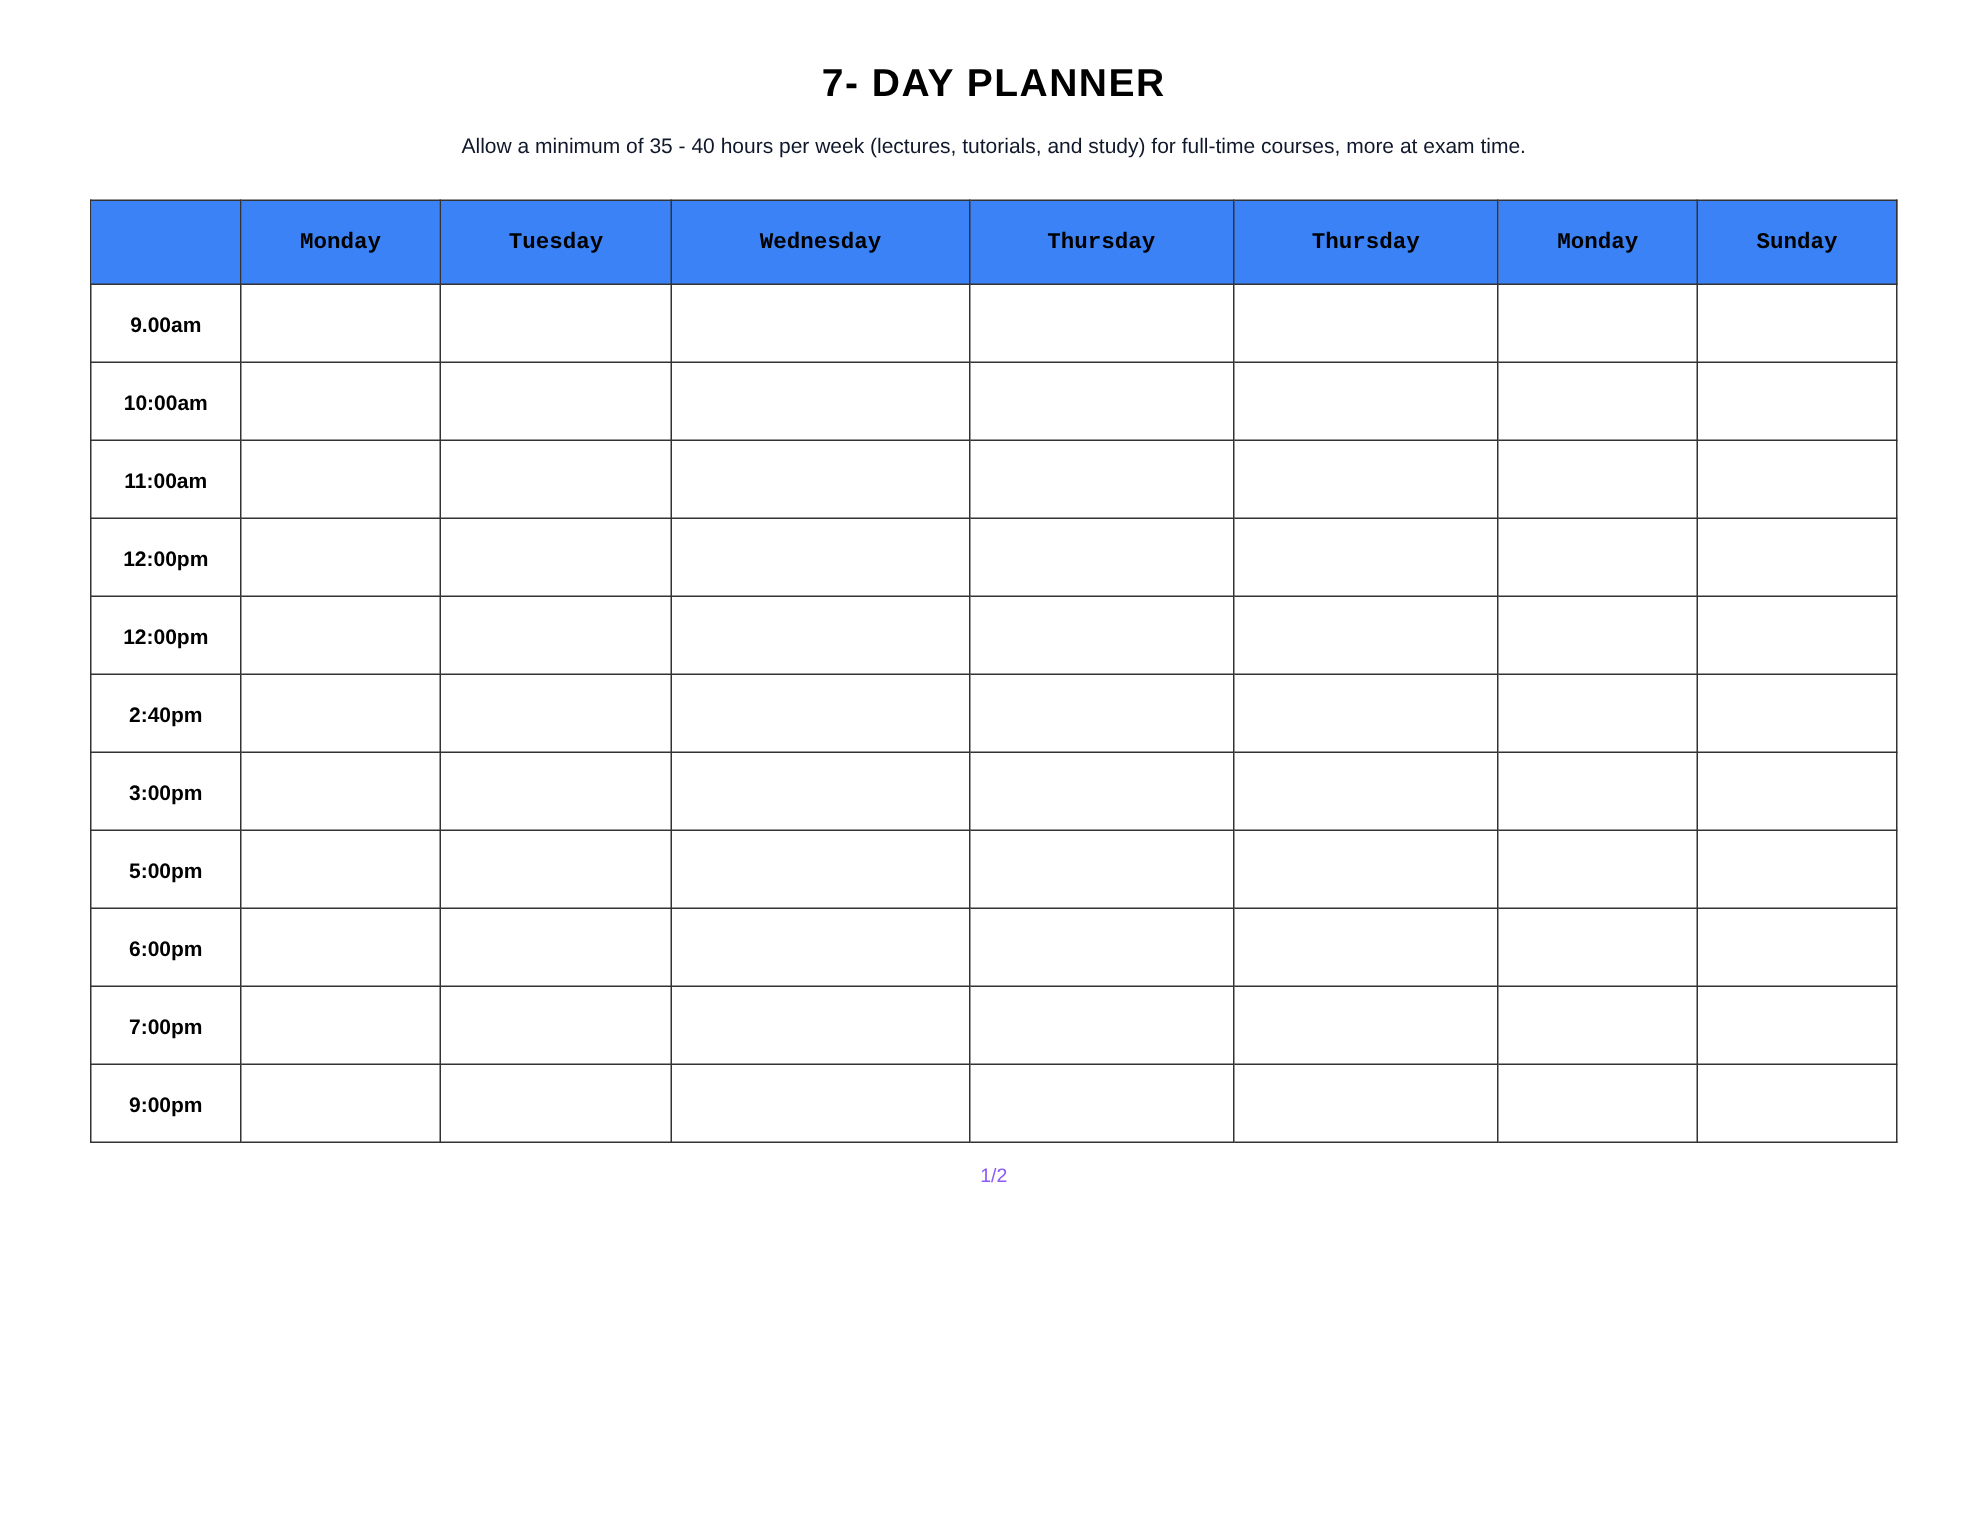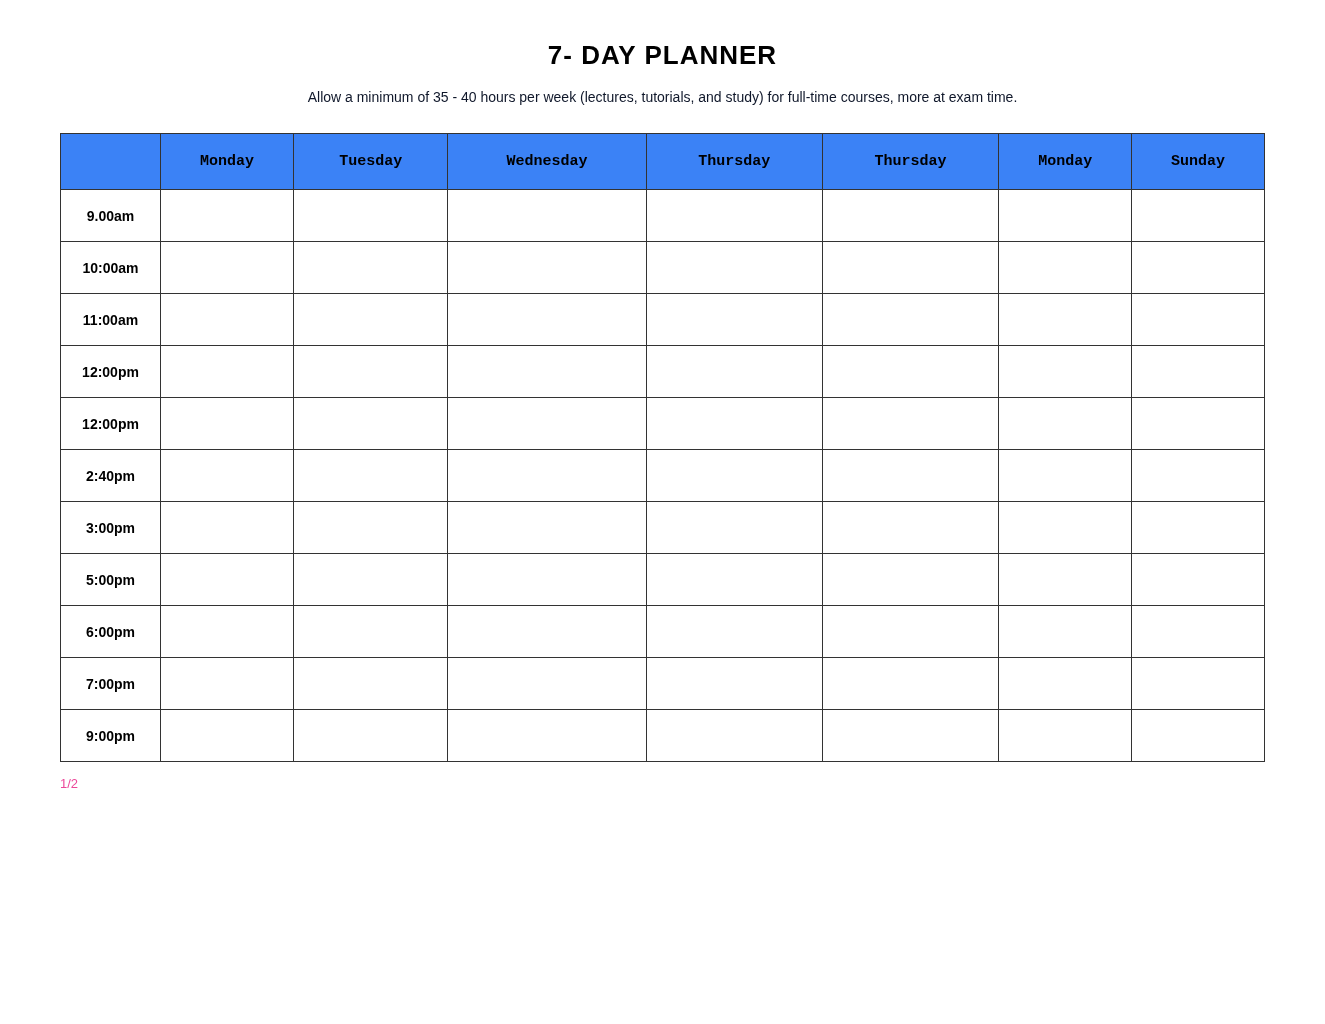--- a/index.html
+++ b/index.html
@@ -63,24 +63,24 @@
 
     .time-col {
       width: 100px;
     }
 
     .day-col {
       
     }
 
     .page-number {
-      text-align: left;
+      text-align: center;
       font-size: 13px;
       margin-top: 14px;
-      color: #ec4899;
+      color: #8b5cf6;
     }
   </style>
 </head>
 <body>
 
 <h1 class="page-title">7- DAY PLANNER</h1>
 
 <p class="subtitle">Allow a minimum of 35 - 40 hours per week (lectures, tutorials, and study) for full-time courses, more at exam time.</p>
 
 <table class="planner-table">

